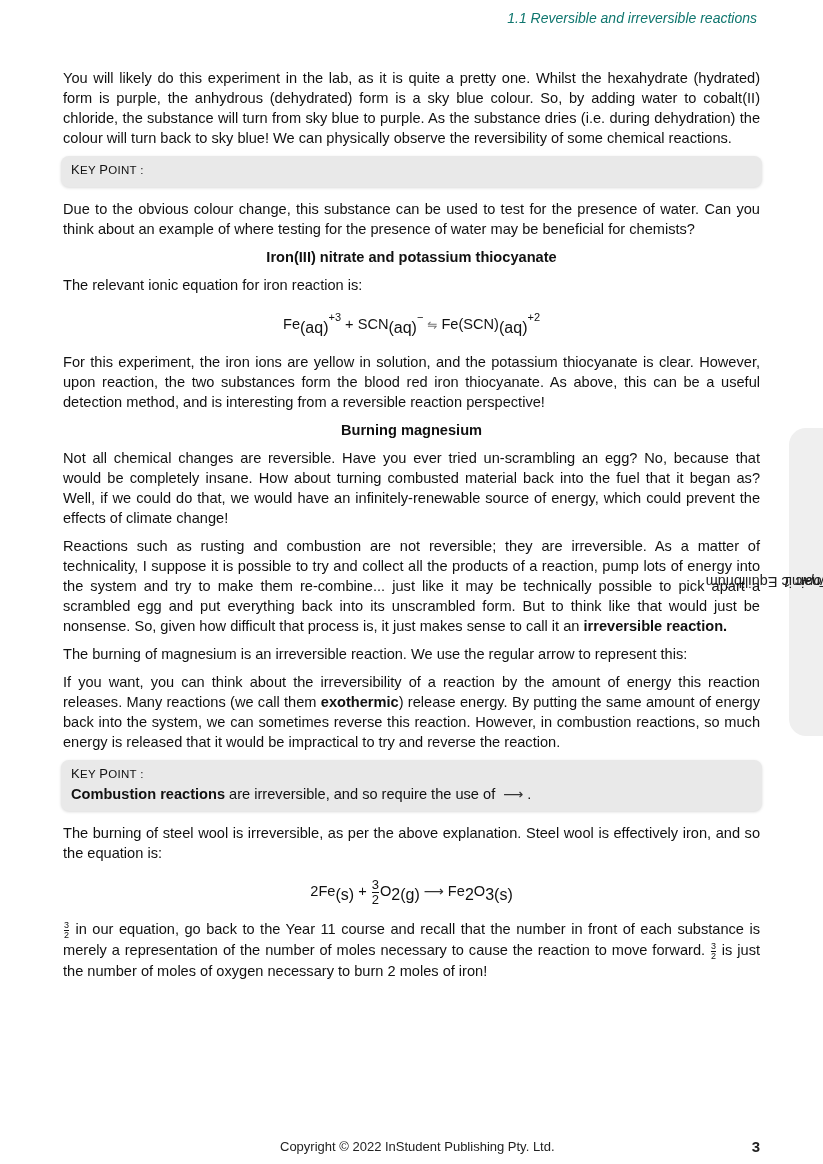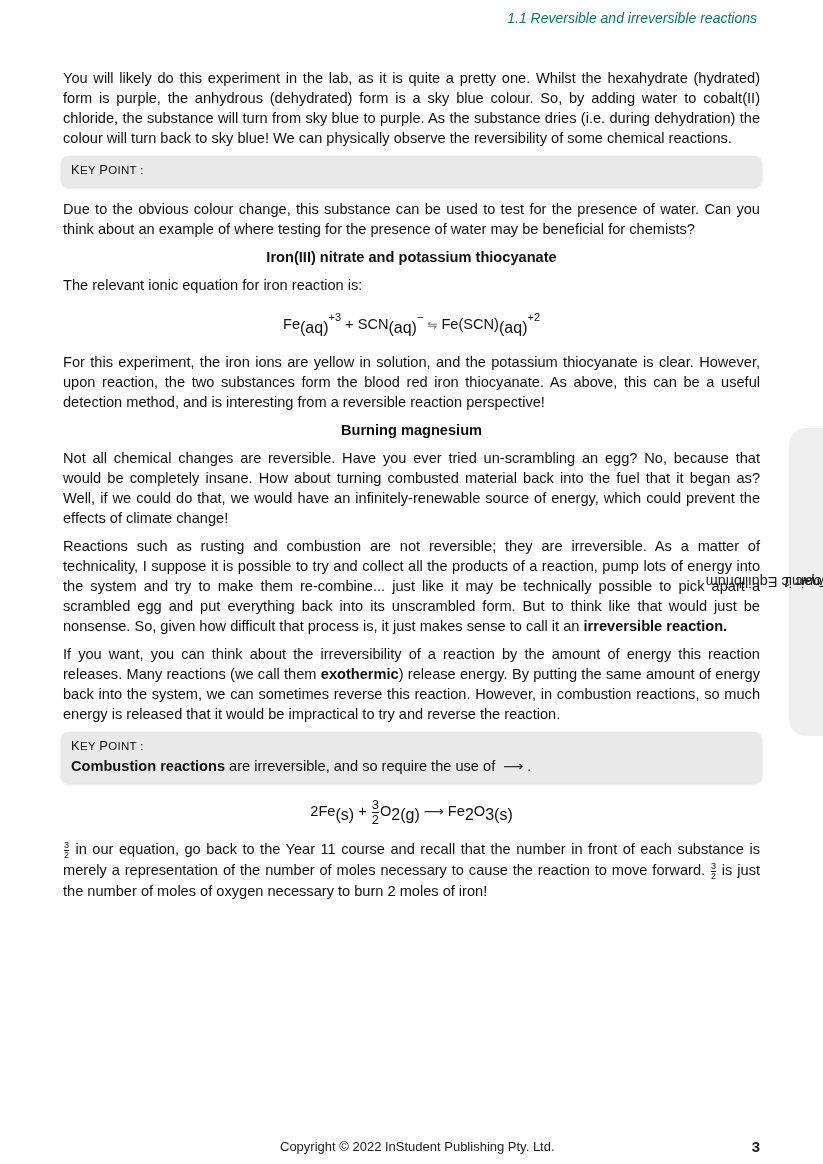--- a/index.html
+++ b/index.html
@@ -79,29 +79,31 @@
   <p>The relevant ionic equation for iron reaction is:</p>
 
   <div class="eq">
     <span>Fe</span><sub>(aq)</sub><sup>+3</sup><span> + </span><span>SCN</span><sub>(aq)</sub><sup>−</sup><span class="eq-arrow-eq">⇋</span><span>Fe(SCN)</span><sub>(aq)</sub><sup>+2</sup>
   </div>
 
   <p>For this experiment, the iron ions are yellow in solution, and the potassium thiocyanate is clear. However, upon reaction, the two substances form the blood red iron thiocyanate. As above, this can be a useful detection method, and is interesting from a reversible reaction perspective!</p>
   <p class="h">Burning magnesium</p>
   <p>Not all chemical changes are reversible. Have you ever tried un-scrambling an egg? No, because that would be completely insane. How about turning combusted material back into the fuel that it began as? Well, if we could do that, we would have an infinitely-renewable source of energy, which could prevent the effects of climate change!</p>
   <p><span>Reactions such as rusting and combustion are not reversible; they are irreversible. As a matter of technicality, I suppose it is possible to try and collect all the products of a reaction, pump lots of energy into the system and try to make them re-combine... just like it may be technically possible to pick apart a scrambled egg and put everything back into its unscrambled form. But to think like that would just be nonsense. So, given how difficult that process is, it just makes sense to call it an </span><b>irreversible reaction.</b></p>
+  <p>The burning of magnesium is an irreversible reaction. We use the regular arrow to represent this:</p>
 
 
   <p><span>If you want, you can think about the irreversibility of a reaction by the amount of energy this reaction releases. Many reactions (we call them </span><b>exothermic</b><span>) release energy. By putting the same amount of energy back into the system, we can sometimes reverse this reaction. However, in combustion reactions, so much energy is released that it would be impractical to try and reverse the reaction.</span></p>
 
   <div class="keypoint">
     <div class="kp-title"><span class="big">K</span><span>EY </span><span class="big">P</span><span>OINT :</span></div>
     <p><b>Combustion reactions</b><span> are irreversible, and so require the use of </span><span class="arrow">⟶</span><span>.</span></p>
   </div>
 
+  <p style="margin-bottom:0">The burning of steel wool is irreversible, as per the above explanation. Steel wool is effectively iron, and so the equation is:</p>
 
   <div class="eq" style="margin-top:15px">
     <span>2Fe</span><sub>(s)</sub><span> + </span><span class="frac">
         <span>3</span>
         <span class="bar"></span>
         <span>2</span>
       </span><span>O</span><sub>2(g)</sub><span class="arrow">⟶</span><span>Fe</span><sub>2</sub><span>O</span><sub>3(s)</sub>
   </div>
 
   <p><span class="frac small">

